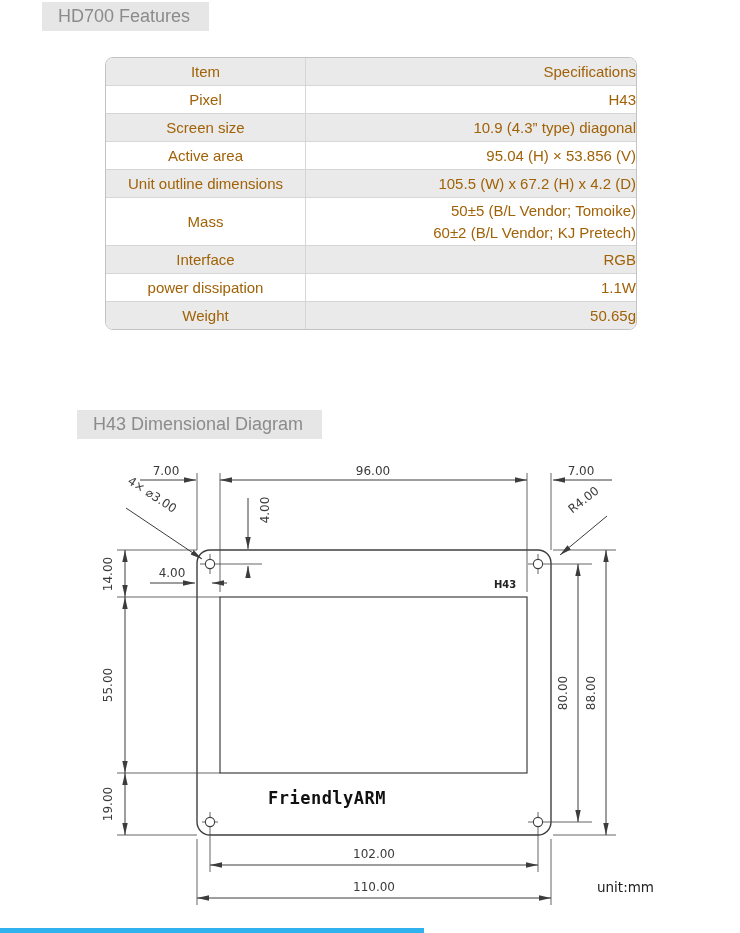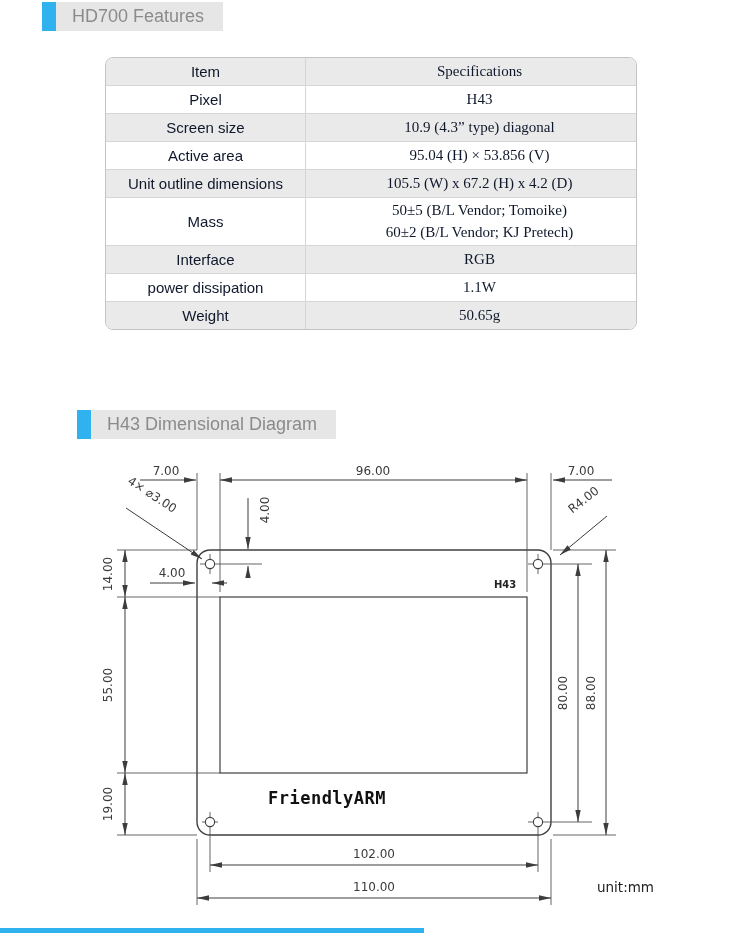--- a/index.html
+++ b/index.html
@@ -1,39 +1,39 @@
 <!DOCTYPE html>
 <html style="--accent: #2fb2ee;"><head>
 <meta charset="utf-8">
 <style>
   html,body{margin:0;padding:0;}
   body{
     width:740px;height:933px;position:relative;background:#ffffff;
     font-family:"Liberation Sans","DejaVu Sans",sans-serif;overflow:hidden;
   }
   .section-header{
-    position:absolute;left:42px;display:inline-flex;align-items:stretch;height:29px;
+    position:absolute;left:42px;display:inline-flex;align-items:stretch;height:29px;flex-direction:column;
   }
   .accent-bar{width:14px;background:var(--accent,#2fb2ee);}
   .section-title{
     background:#e6e6e6;color:#8b8b8b;font-size:18px;line-height:29px;
     padding:0 19px 0 16px;white-space:nowrap;
   }
   #header-features{top:2px;}
   #header-diagram{top:410px;padding-left:35px;}
   .spec-table-wrap{
     position:absolute;left:105px;top:57px;width:530px;
     border:1px solid #c3c3c3;border-radius:8px;overflow:hidden;background:#fff;
   }
-  table.spec{width:100%;border-collapse:collapse;font-size:15px;color:#0f172a;}
+  table.spec{width:100%;border-collapse:collapse;font-size:15px;color:#a16207;}
   table.spec td{border-bottom:1px solid #d6d6d6;height:27px;padding:0;}
   table.spec tr:last-child td{border-bottom:none;}
   table.spec tr:nth-child(odd){background:#eaeaea;}
   table.spec td.item{width:199px;text-align:center;border-right:1px solid #d6d6d6;}
-  table.spec td.spec-val{padding-left:17px;text-align:center;font-family:Liberation Serif, serif;}
+  table.spec td.spec-val{padding-left:17px;text-align:right;}
   table.spec tr.tall td{height:47px;}
   .two-line div{line-height:1.45;}
   #diagram-svg{position:absolute;left:0;top:440px;}
   .dimline{stroke:#3c3c3c;stroke-width:1;fill:none;}
   .extline{stroke:#4a4a4a;stroke-width:0.85;fill:none;}
   .outline{stroke:#3f3f3f;fill:#ffffff;}
   .dimtext{font-family:"DejaVu Sans","Liberation Sans",sans-serif;font-size:12px;fill:#3a3a3a;}
   .bottom-accent{position:absolute;left:0;top:928px;width:424px;height:5px;background:var(--accent,#2fb2ee);}
 </style>
 </head>

